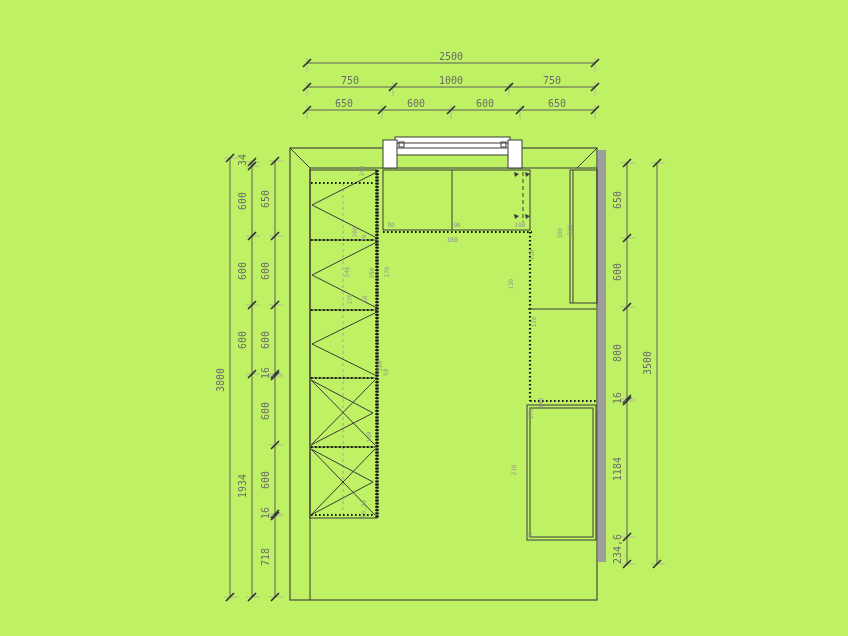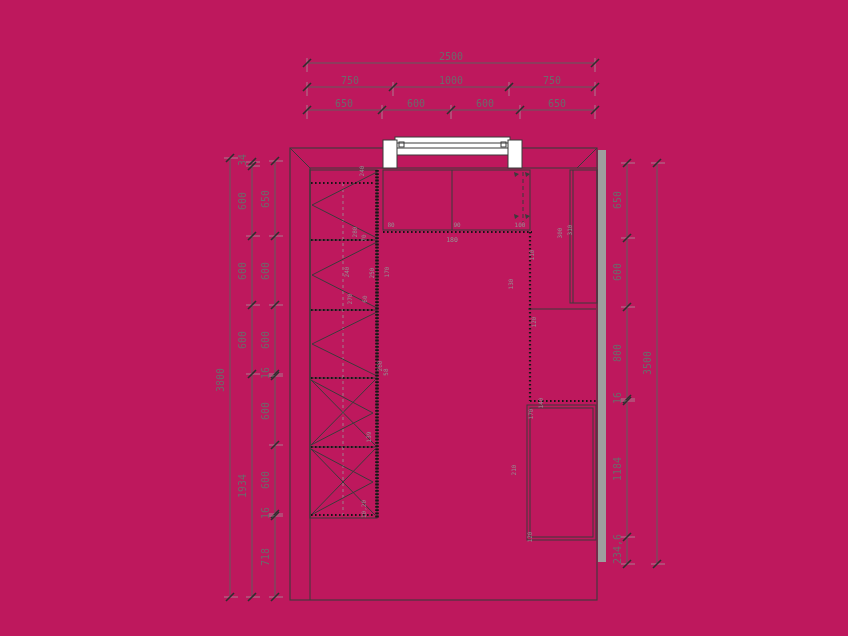--- a/index.html
+++ b/index.html
@@ -1,16 +1,16 @@
 <!DOCTYPE html>
 <html><head>
 <meta charset="utf-8">
 <style>
   html,body{margin:0;padding:0;background:#fff;}
-  #stage{position:relative;width:848px;height:636px;background:#be185d;overflow:hidden;font-family:"DejaVu Sans Mono",monospace;}
+  #stage{position:relative;width:848px;height:636px;background:#bef264;overflow:hidden;font-family:"DejaVu Sans Mono",monospace;}
   svg{position:absolute;left:0;top:0;}
   .outline{stroke:var(--line);fill:none;stroke-width:1.1}
   .thin{stroke:var(--line);stroke-width:1;fill:none}
   .whitefill{fill:#fff;stroke:var(--line);stroke-width:1}
   .graywall{fill:var(--wall);stroke:none}
   .hatch{stroke:var(--counter);stroke-width:2.2;stroke-dasharray:1.6 2.4;fill:none}
   .front{stroke:var(--counter);stroke-width:3.6;stroke-dasharray:1.8 1.4;fill:none}
   .dash{stroke:var(--line);stroke-width:1;stroke-dasharray:4 3;fill:none}
   .center{stroke:#9a9a9a;stroke-width:.8;stroke-dasharray:3 3;fill:none}
   .swing{stroke:var(--line);stroke-width:1;fill:none}

